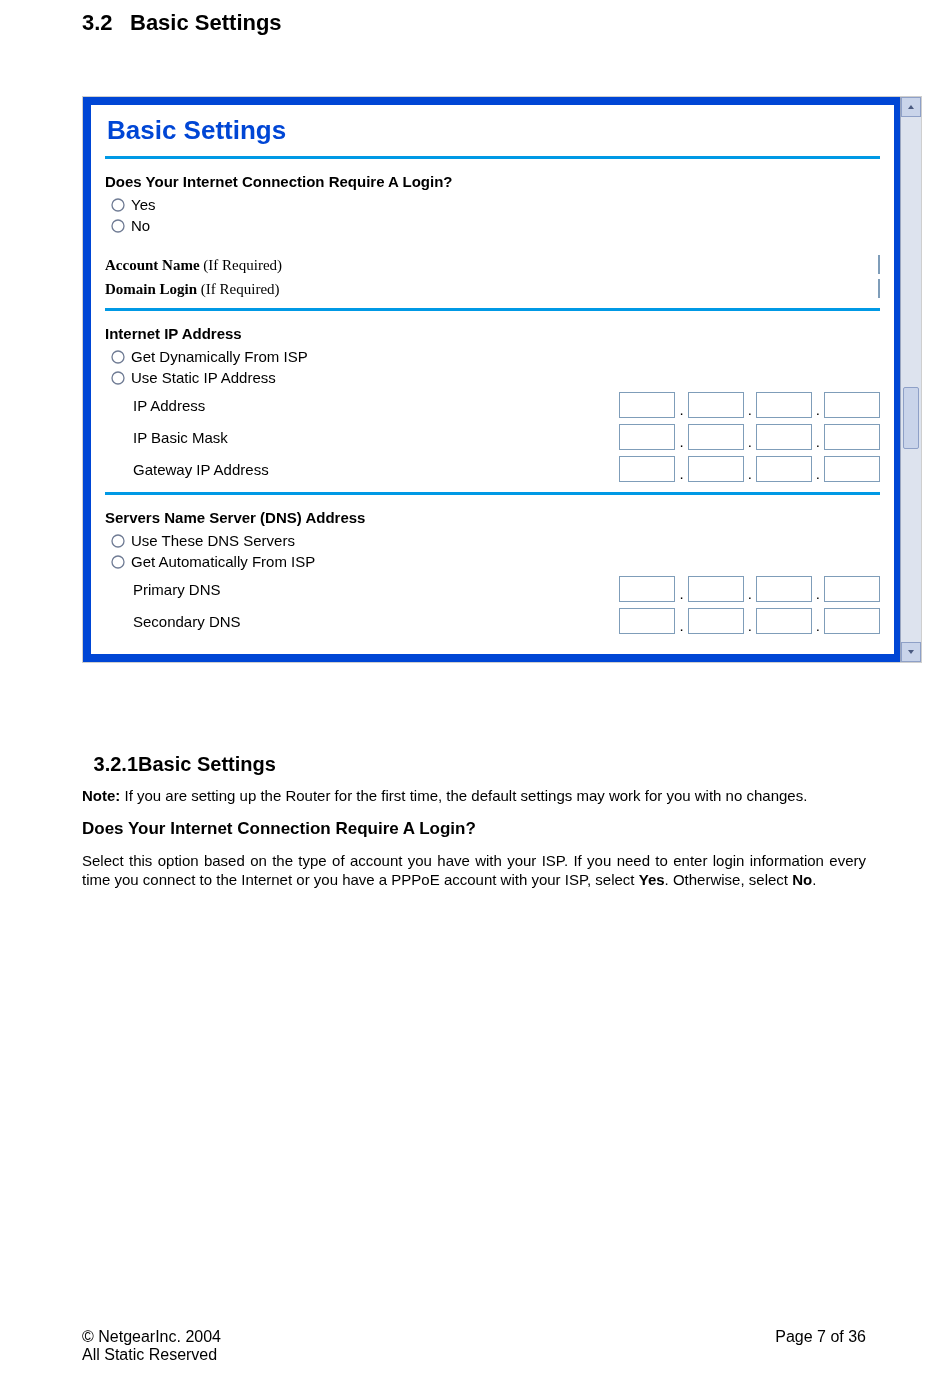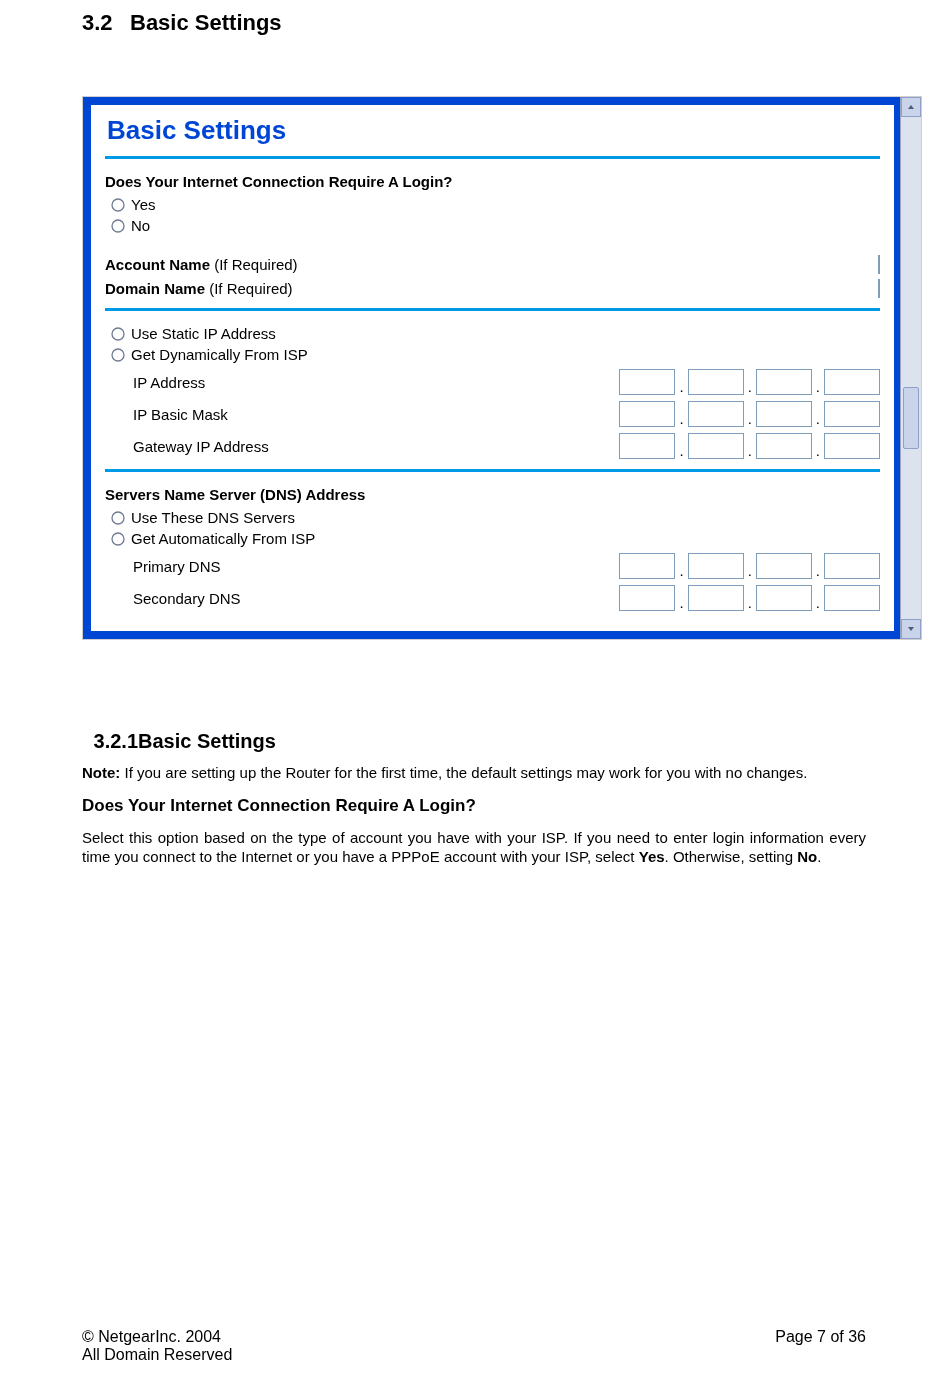--- a/index.html
+++ b/index.html
@@ -13,21 +13,21 @@
   .sb-btn{position:absolute;left:0;width:100%;height:20px;background:#c9d4ea;border:1px solid #8ea0c7;box-sizing:border-box;display:flex;align-items:center;justify-content:center;}
   .sb-btn.top{top:0;}
   .sb-btn.bot{bottom:0;}
   .sb-btn svg{width:8px;height:8px;display:block;}
   .sb-thumb{position:absolute;left:2px;right:2px;top:290px;height:60px;background:#c9d4ea;border:1px solid #8ea0c7;border-radius:2px;}
   .brand{color:#0046d5;font-size:26px;font-weight:bold;margin:2px 0 6px 2px;}
   .hr-blue{border:none;border-top:3px solid #0099e5;margin:10px 0 14px 0;}
   .sectlabel{font-weight:bold;font-size:15px;margin:8px 0 6px 0;}
   .radio-row{display:flex;align-items:center;gap:6px;margin:4px 0 4px 6px;font-size:15px;}
   .radio-row svg{width:14px;height:14px;flex:0 0 auto;}
-  .kvrow{display:flex;align-items:flex-start;margin:6px 0;}
+  .kvrow{display:flex;align-items:flex-end;margin:6px 0;font-family:Liberation Serif, serif;}
   .kvrow .lbl{font-size:15px;}
   .kvrow .lbl .b{font-weight:bold;}
   .kvrow .val{margin-left:auto;}
   .tbox{width:245px;height:24px;border:1px solid #7f9db9;background:#fff;box-sizing:border-box;}
   .ipline{display:flex;align-items:center;margin:6px 0 6px 28px;}
   .ipline .lbl{font-size:15px;}
   .ipline .ipfields{margin-left:auto;display:flex;align-items:flex-end;gap:3px;}
   .ipbox{width:56px;height:26px;border:1px solid #7f9db9;background:#fff;box-sizing:border-box;}
   .dot{font-size:15px;padding:0 1px;}
   .h321{font-size:20px;font-weight:bold;margin:0 0 10px 0;}
@@ -68,37 +68,38 @@
           <span>No</span>
         </div>
 
         <div style="height:12px"></div>
 
         <div class="kvrow">
           <span class="lbl"><span class="b">Account Name</span><span>  (If Required)</span></span>
           <span class="val"><span class="tbox"></span></span>
         </div>
         <div class="kvrow">
-          <span class="lbl"><span class="b">Domain Name</span><span>  (If Required)</span></span>
+          <span class="lbl"><span class="b">Domain Login</span><span>  (If Required)</span></span>
           <span class="val"><span class="tbox"></span></span>
         </div>
 
         <hr class="hr-blue">
 
+        <div class="sectlabel">Internet IP Address</div>
+        <div class="radio-row">
+          <svg viewBox="0 0 14 14">
+              <circle cx="7" cy="7" r="6" fill="#fff" stroke="#6f7b94" stroke-width="1.3"></circle>
+            </svg>
+          <span>Get Dynamically From ISP</span>
+        </div>
         <div class="radio-row">
           <svg viewBox="0 0 14 14">
               <circle cx="7" cy="7" r="6" fill="#fff" stroke="#6f7b94" stroke-width="1.3"></circle>
             </svg>
           <span>Use Static IP Address</span>
-        </div>
-        <div class="radio-row">
-          <svg viewBox="0 0 14 14">
-              <circle cx="7" cy="7" r="6" fill="#fff" stroke="#6f7b94" stroke-width="1.3"></circle>
-            </svg>
-          <span>Get Dynamically From ISP</span>
         </div>
 
         <div class="ipline">
           <span class="lbl">IP Address</span>
           <span class="ipfields">
             <span class="ipbox"></span>
               <span class="dot">.</span>
             <span class="ipbox"></span>
               <span class="dot">.</span>
             <span class="ipbox"></span>
@@ -193,22 +194,22 @@
     <span class="num">3.2.1</span><span>Basic Settings</span>
   </div>
 
   <p class="para">
     <span class="bold">Note:</span><span> If you are setting up the Router for the first time, the default settings may work for you with no changes.</span>
   </p>
 
   <div class="subhead">Does Your Internet Connection Require A Login?</div>
 
   <p class="para justify">
-    <span>Select this option based on the type of account you have with your ISP. If you need to enter login information every time you connect to the Internet or you have a PPPoE account with your ISP, select </span><span class="bold">Yes</span><span>. Otherwise, setting </span><span class="bold">No</span><span>.</span>
+    <span>Select this option based on the type of account you have with your ISP. If you need to enter login information every time you connect to the Internet or you have a PPPoE account with your ISP, select </span><span class="bold">Yes</span><span>. Otherwise, select </span><span class="bold">No</span><span>.</span>
   </p>
 
   <div class="footer">
     <div>© NetgearInc. 2004</div>
-    <div>All Domain Reserved</div>
+    <div>All Static Reserved</div>
     <div class="right">Page 7 of 36</div>
   </div>
 
 </div>
 
 </body></html>

